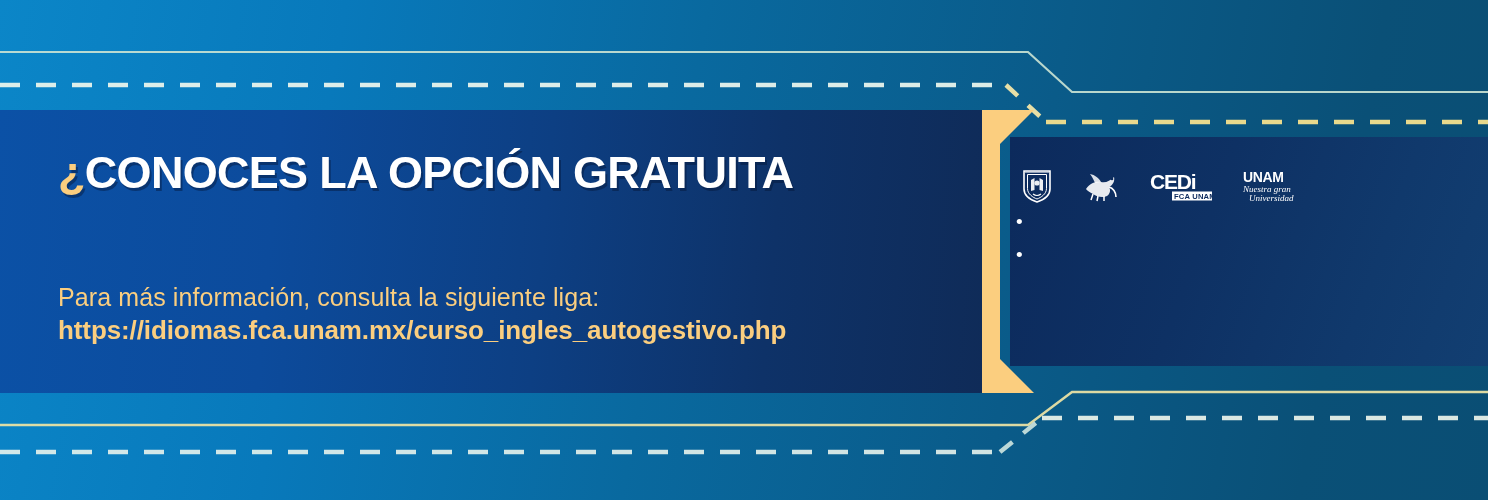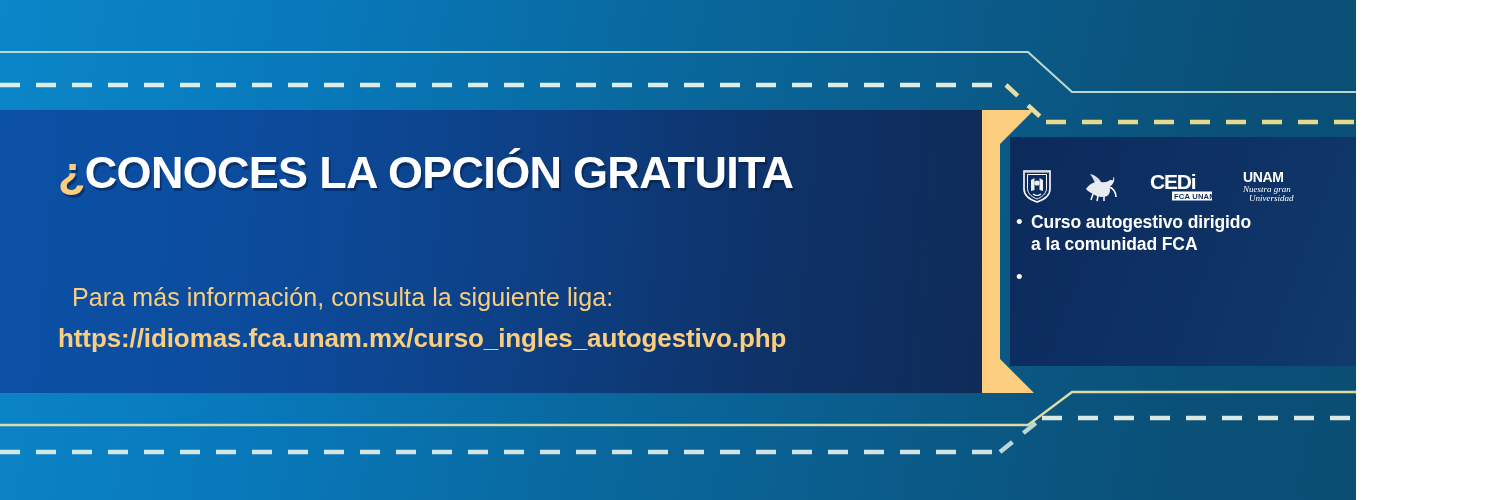--- a/index.html
+++ b/index.html
@@ -3,21 +3,21 @@
 <meta charset="utf-8">
 <style>
   * { box-sizing: border-box; margin: 0; padding: 0; }
   html, body {
     width: 1500px; height: 500px;
     overflow: hidden;
     font-family: "Liberation Sans", sans-serif;
   }
   #banner {
     position: relative;
-    width: 1356px; height: 500px;
+    width: 1488px; height: 500px;
     background: linear-gradient(100deg, #0b86c8 0%, #0879bb 22%, #09699f 45%, #0a5b89 68%, #0a5077 88%, #0a4e74 100%);
     overflow: hidden;
     text-decoration: underline;
   }
 
   
   .svg-layer { position: absolute; left: 0; top: 0; width: 1500px; height: 500px; }
 
   
   #left-panel {
@@ -65,30 +65,29 @@
     position: absolute;
     left: 58px; top: 281px;
     width: 920px;
   }
   #sub-line {
     font-size: 25px;
     color: #fbce7f;
     line-height: 1.28;
     white-space: nowrap;
     letter-spacing: 0.1px;
-    margin-left: 14px;
   }
   #link-line {
     font-size: 26px;
     font-weight: bold;
     color: #fbce7f;
     line-height: 1.28;
     white-space: nowrap;
     letter-spacing: -0.1px;
-    margin-top: 9px;
+    margin-top: 1px;
   }
 
   
   #logo-strip {
     position: absolute;
     left: 1022px; top: 168px;
     height: 36px;
     display: flex;
     align-items: center;
     gap: 30px;
@@ -205,24 +204,20 @@
       <text x="1" y="13" font-family="Liberation Sans, sans-serif" font-size="14" font-weight="bold" fill="#ffffff" letter-spacing="-0.4">UNAM</text>
       <text x="1" y="23" font-family="Liberation Serif, serif" font-size="9" font-style="italic" fill="#ffffff">Nuestra gran</text>
       <text x="7" y="32" font-family="Liberation Serif, serif" font-size="9" font-style="italic" fill="#ffffff">Universidad</text>
     </svg>
   </div>
 
   <div id="bullets">
 
     <div class="bullet-row">
       <span class="bullet-dot">•</span>
-      <span class="bullet-body">
-        <span>Curso autogestivo dirigido</span><br>
-        <span>a la comunidad FCA</span>
-      </span>
     </div>
 
     <div class="bullet-row">
       <span class="bullet-dot">•</span>
       <span class="bullet-body">
         <br>
       </span>
     </div>
   </div>
 

